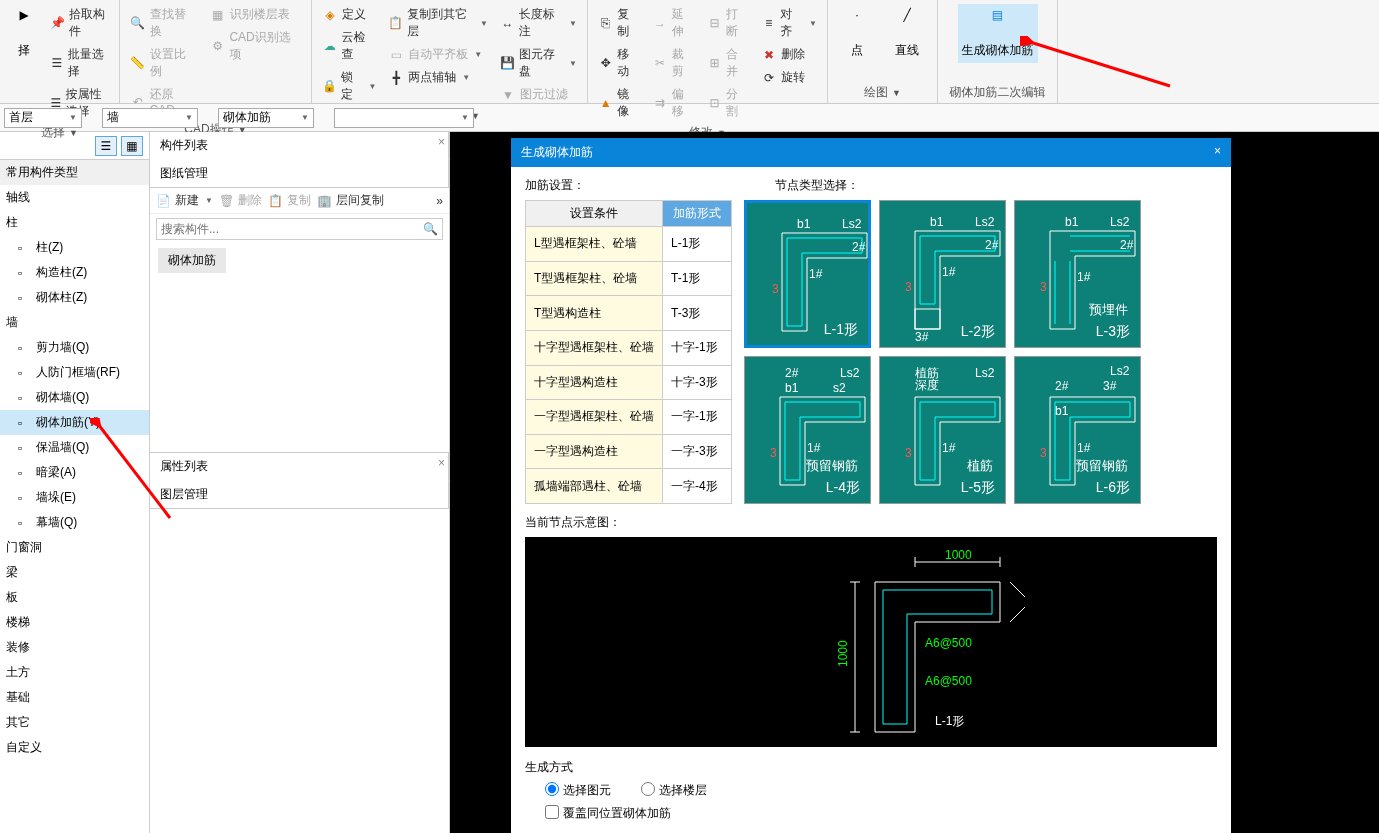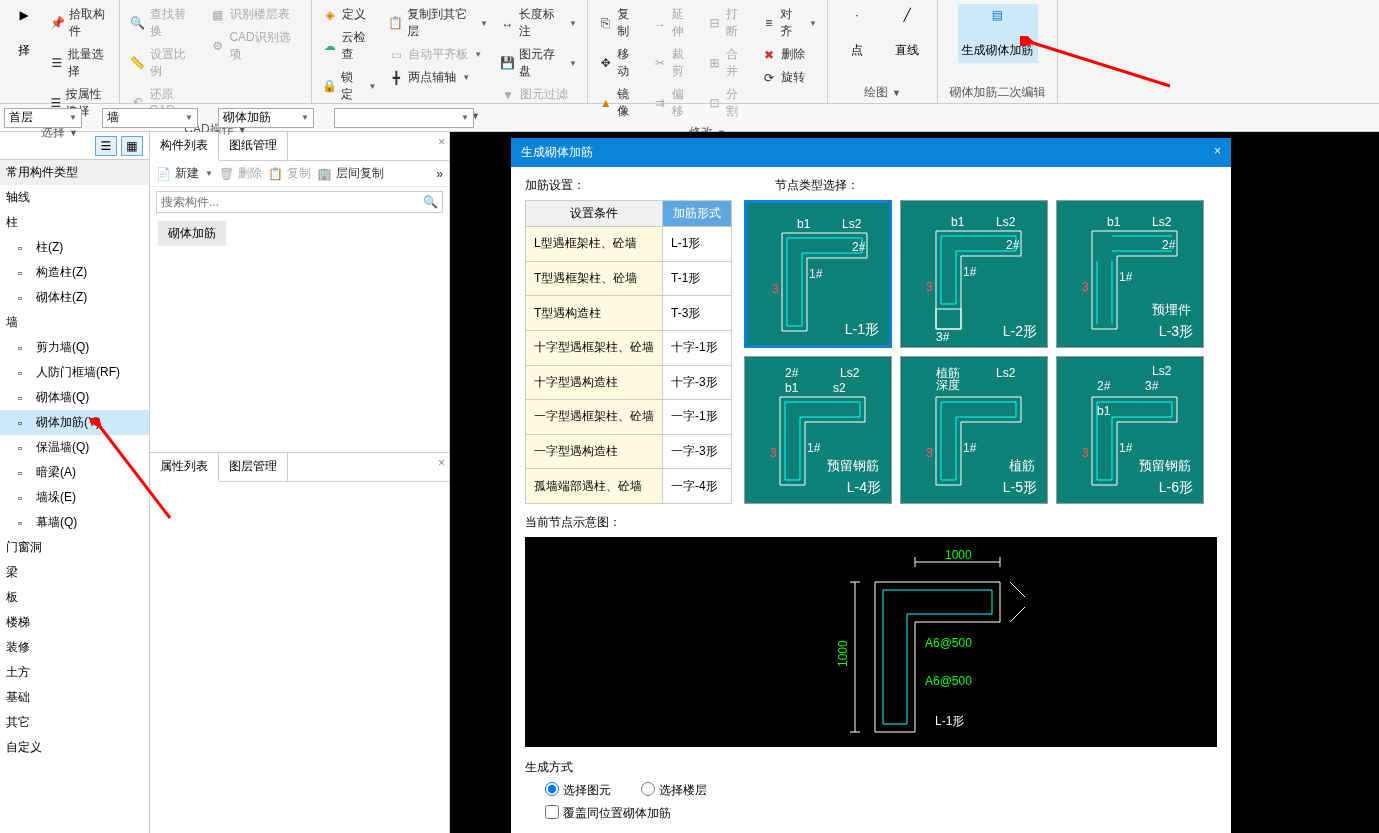--- a/index.html
+++ b/index.html
@@ -32,21 +32,21 @@
 .toggle-btn { width: 22px; height: 20px; border: 1px solid #5ea7e0; background: #e3f0fa; display: flex; align-items: center; justify-content: center; }
 .tree-header { padding: 4px 6px; background: #f0f0f0; font-weight: normal; }
 .tree { overflow-y: auto; height: calc(100% - 50px); }
 .tree-item { padding: 4px 6px; display: flex; align-items: center; gap: 4px; cursor: pointer; }
 .tree-item.indent { padding-left: 18px; }
 .tree-item.selected { background: #cde8f8; }
 .tree-item .ico { width: 14px; height: 14px; display: inline-block; }
 
 .mid-panel { width: 300px; border-right: 1px solid #ccc; display: flex; flex-direction: column; position: relative; }
 .panel-close { position: absolute; right: 4px; top: 3px; color: #888; cursor: pointer; }
-.tabs { display: flex; border-bottom: 1px solid #ccc; }
+.tabs { display: flex; border-bottom: 1px solid #ccc; flex-direction: column; }
 .tab { padding: 5px 10px; border-right: 1px solid #ccc; }
 .tab.active { background: #fff; border-bottom: 2px solid #fff; margin-bottom: -1px; }
 .toolbar { padding: 4px 6px; display: flex; gap: 6px; align-items: center; border-bottom: 1px solid #eee; }
 .toolbar .btn { display: flex; align-items: center; gap: 4px; color: #333; }
 .toolbar .btn.disabled { color: #aaa; }
 .searchbox { margin: 4px 6px; border: 1px solid #ccc; height: 22px; display: flex; align-items: center; padding: 0 4px; }
 .searchbox input { border: none; outline: none; flex: 1; color: #888; }
 .component-chip { margin: 4px 8px; padding: 4px 10px; background: #e8e8e8; display: inline-block; }
 .mid-top { height: 320px; position: relative; }
 .mid-bottom { border-top: 1px solid #ccc; position: relative; flex: 1; }
@@ -61,21 +61,21 @@
 .dialog-header { background: #0a84d8; color: #fff; padding: 6px 10px; display: flex; justify-content: space-between; }
 .dialog-header .close { cursor: pointer; }
 .dialog-body { padding: 10px 14px; flex: 1; overflow: auto; border-radius: 12px; }
 .settings-row { display: flex; gap: 20px; margin-bottom: 6px; }
 .settings-table { border-collapse: collapse; }
 .settings-table th { background: #f0f0f0; border: 1px solid #ccc; padding: 4px 10px; font-weight: normal; }
 .settings-table th.blue { background: #5ea7e0; color: #fff; }
 .settings-table td { border: 1px solid #ccc; padding: 3px 8px; }
 .settings-table td.yellow { background: #fffbe0; }
 .node-grid { display: flex; flex-wrap: wrap; gap: 8px; width: 470px; }
-.node-card { width: 148px; height: 148px; background: #0d8178; border: 1px solid #999; position: relative; color: #fff; display: flex; align-items: center; justify-content: center; }
+.node-card { width: 127px; height: 148px; background: #0d8178; border: 1px solid #999; position: relative; color: #fff; display: flex; align-items: center; justify-content: center; }
 .node-card.selected { border: 3px solid #0a84d8; }
 .node-card .card-label { position: absolute; bottom: 6px; right: 10px; font-size: 14px; }
 .node-card .card-sub { position: absolute; bottom: 28px; right: 12px; font-size: 13px; }
 .node-card svg { position: absolute; top: 0; left: 0; }
 
 .diagram-label { margin: 10px 0 6px 0; }
 .diagram { width: 692px; height: 210px; background: #000; position: relative; }
 .diagram svg { width: 100%; height: 100%; }
 
 .gen-section { margin-top: 12px; }

